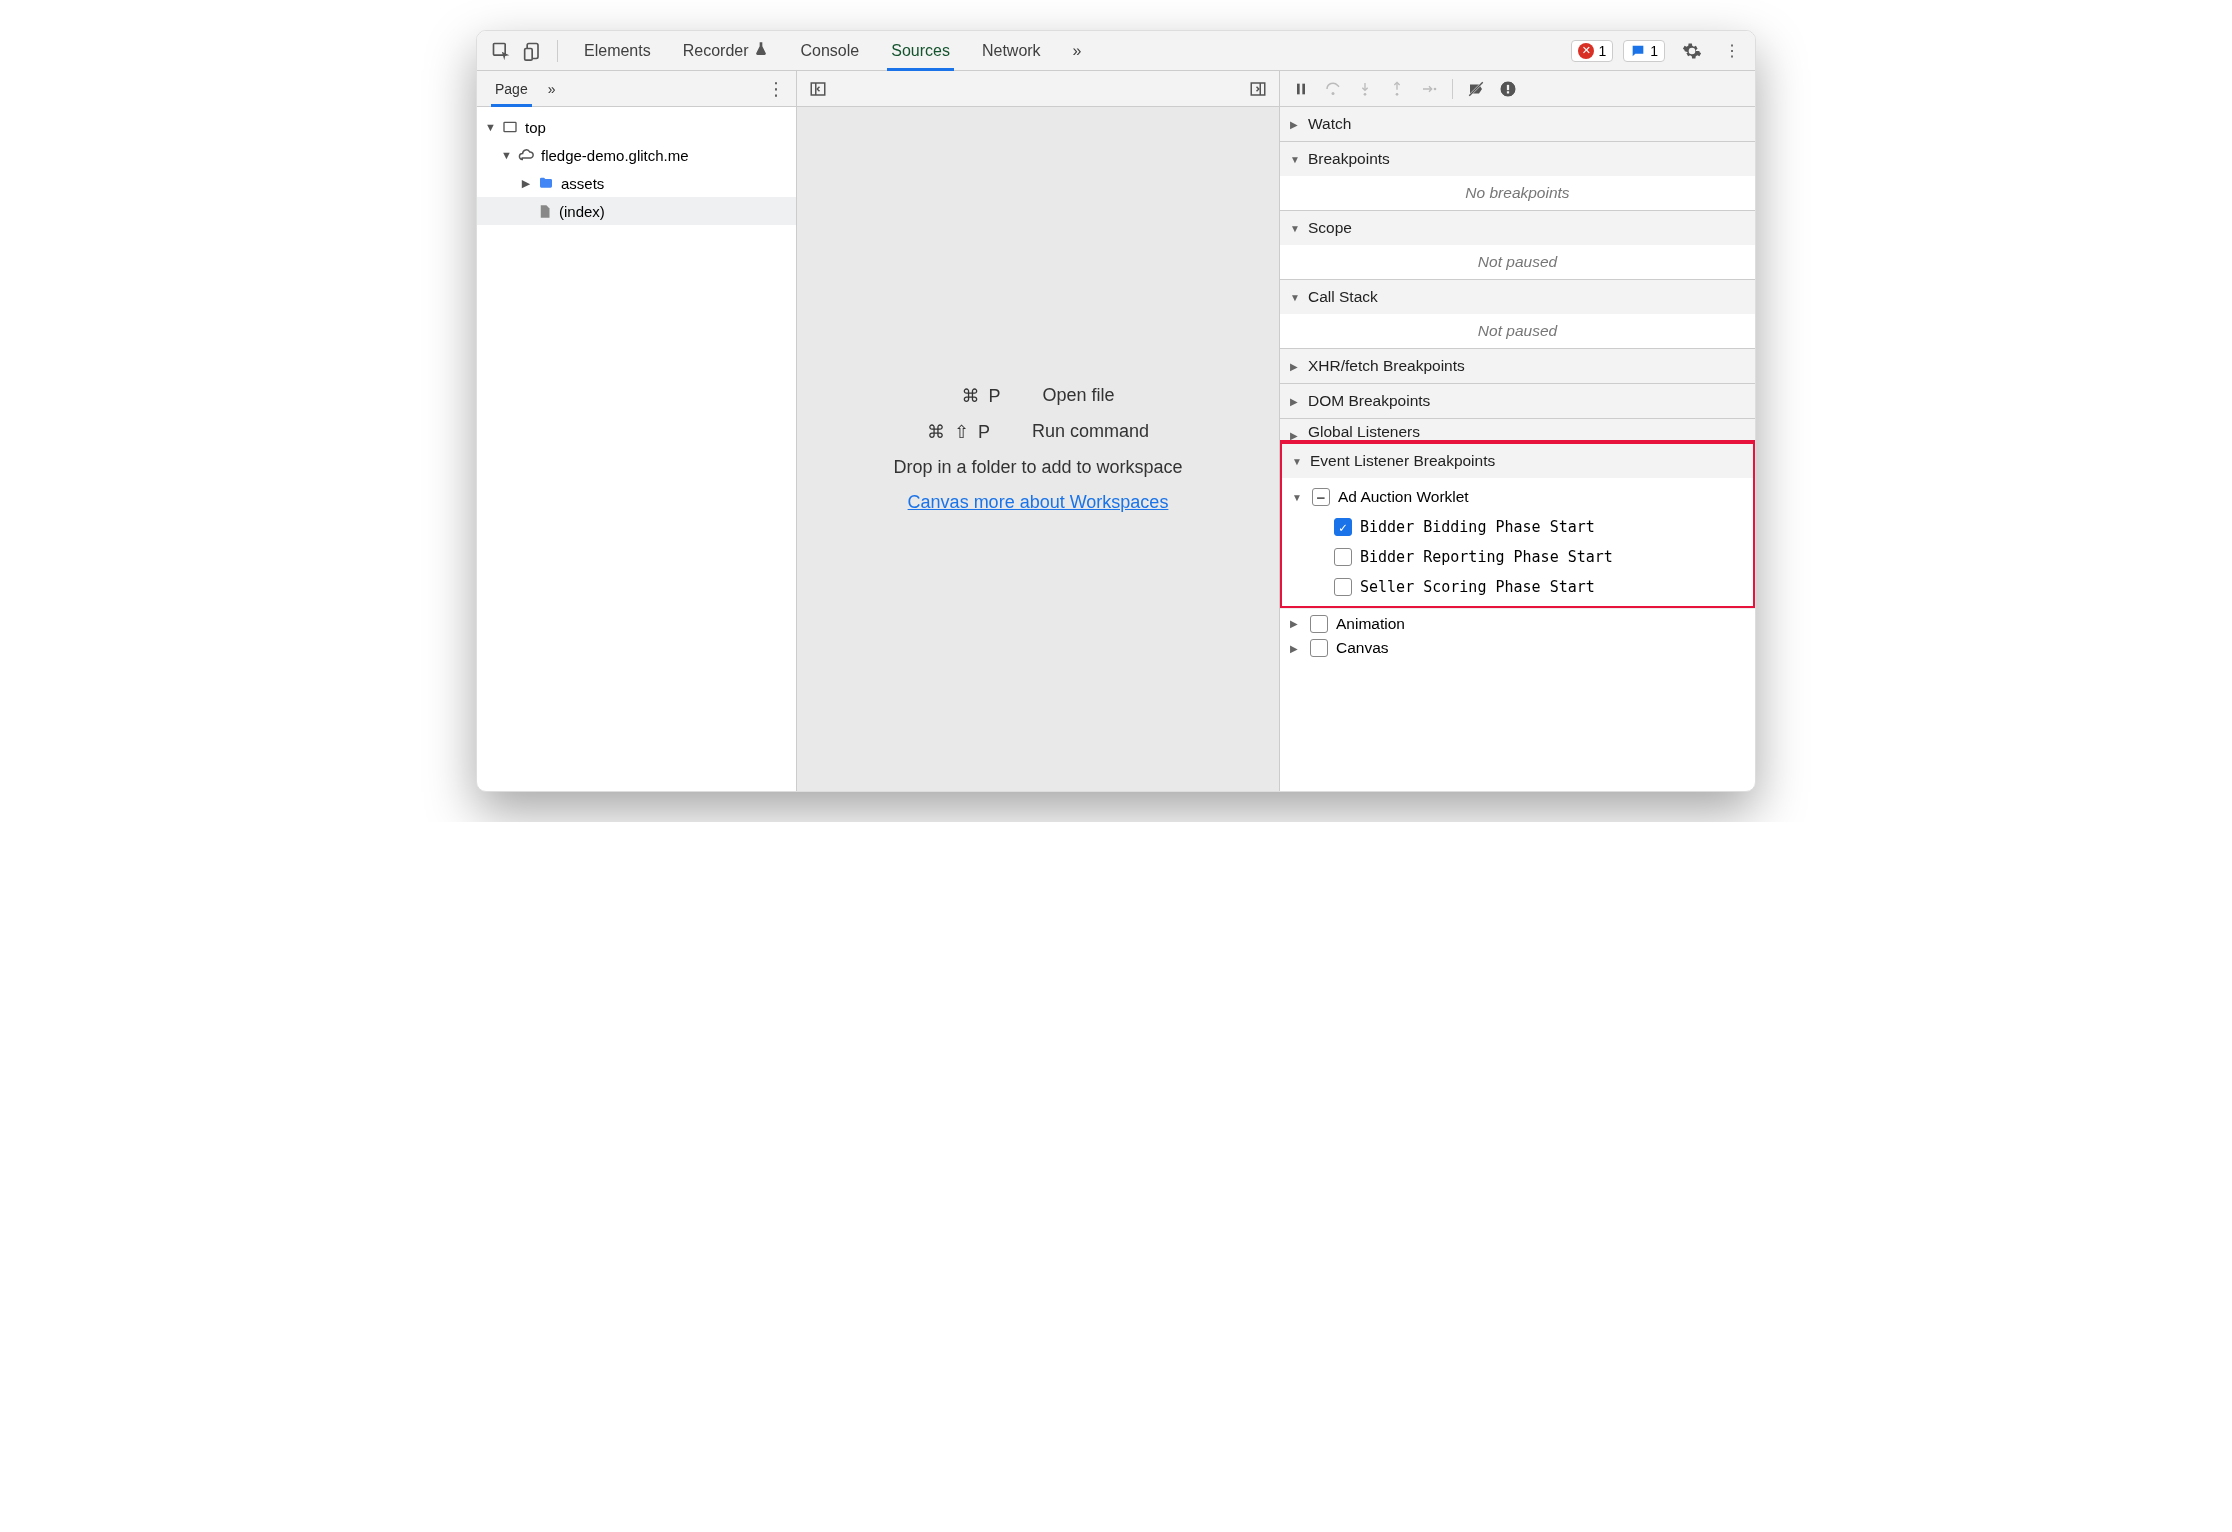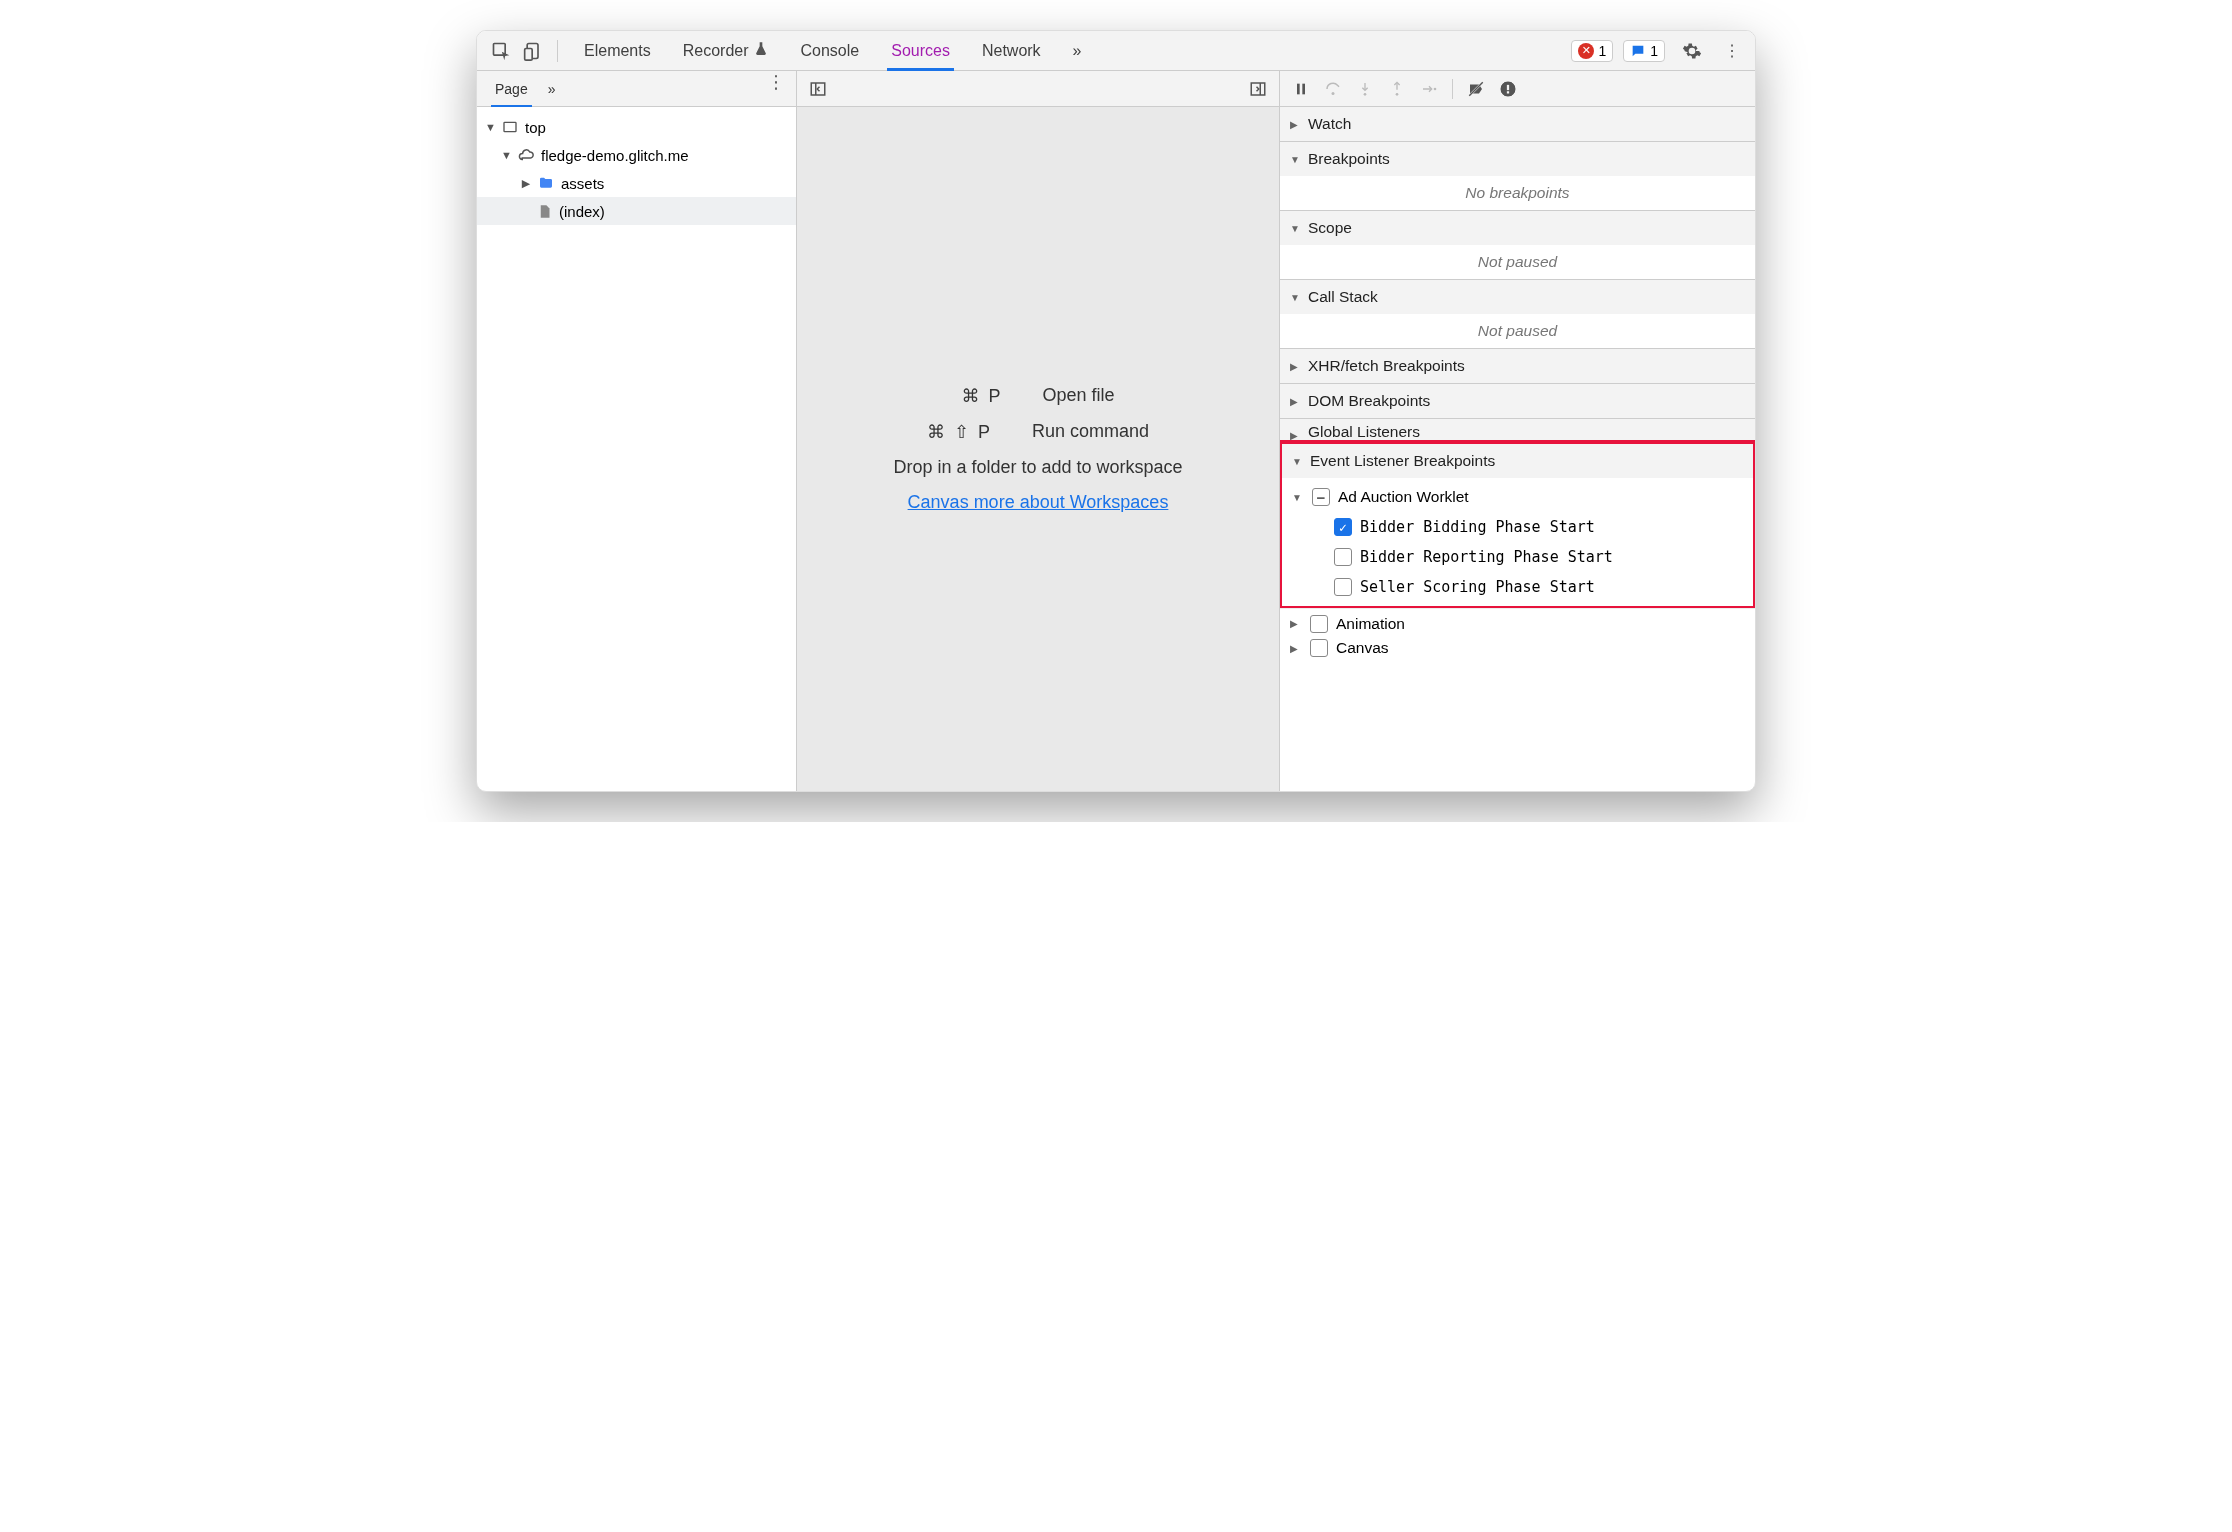--- a/index.html
+++ b/index.html
@@ -35,33 +35,33 @@
 .toolbar {
   height: 40px;
   background: #f3f3f3;
   border-bottom: 1px solid #ccc;
   display:flex; align-items:center; padding: 0 10px; gap: 4px;
 }
 .tb-icon { width:28px; height:28px; display:flex; align-items:center; justify-content:center; color:#555; }
 .tb-div { width:1px; height:22px; background:#ccc; margin:0 6px;}
 .tabs { display:flex; gap:0;}
 .tab { padding: 0 16px; height:40px; display:flex; align-items:center; font-size:16px; color:#404040; cursor:pointer; position:relative;}
-.tab.active { color:#a21caf; }
+.tab.active { color:#14532d; }
 .tab.active::after { content:""; position:absolute; bottom:0; left:12px; right:12px; height:3px; background:#1a73e8;}
 .flask { margin-left:4px; }
 .spacer { flex:1; }
 .badge-err { background:#fff; border:1px solid #ccc; border-radius:4px; padding:2px 6px; display:flex; align-items:center; gap:4px; font-size:14px;}
 .badge-err .dot { width:16px; height:16px; background:#d93025; border-radius:50%; color:#fff; display:flex; align-items:center; justify-content:center; font-size:11px;}
 .badge-msg { background:#fff; border:1px solid #ccc; border-radius:4px; padding:2px 6px; display:flex; align-items:center; gap:4px; font-size:14px; margin-left:6px;}
 .badge-msg svg { fill:#1a73e8; }
 .gear,.kebab { width:26px; height:26px; display:flex; align-items:center; justify-content:center; color:#555; margin-left:10px;}
 .main { display:flex; height:720px; }
 
 .left { width:320px; border-right:1px solid #ccc; display:flex; flex-direction:column;}
-.left-header { height:36px; border-bottom:1px solid #ccc; display:flex; padding:0 8px; background:#f3f3f3;}
+.left-header { height:36px; border-bottom:1px solid #ccc; display:flex; align-items:center; padding:0 8px; background:#f3f3f3;}
 .subtab { padding:0 10px; font-size:14px; height:36px; display:flex; align-items:center; color:#333; position:relative;}
 .subtab.active::after { content:""; position:absolute; bottom:0; left:6px; right:6px; height:2.5px; background:#1a73e8;}
 .left-header .spacer2 { flex:1;}
 .vkebab { width:24px; text-align:center; color:#555; font-size:18px;}
 .tree { padding:6px 0; font-size:15px; overflow:auto;}
 .tree-row { display:flex; align-items:center; height:28px; padding-left:8px; gap:6px; cursor:pointer;}
 .tree-row.sel { background:#eef0f2;}
 .tw { display:inline-block; width:10px; text-align:center; color:#555; font-size:11px;}
 .ic-frame,.ic-cloud,.ic-folder,.ic-file { width:18px; height:18px; display:flex; align-items:center; justify-content:center;}
 .ic-folder svg { fill:#4285f4;}

